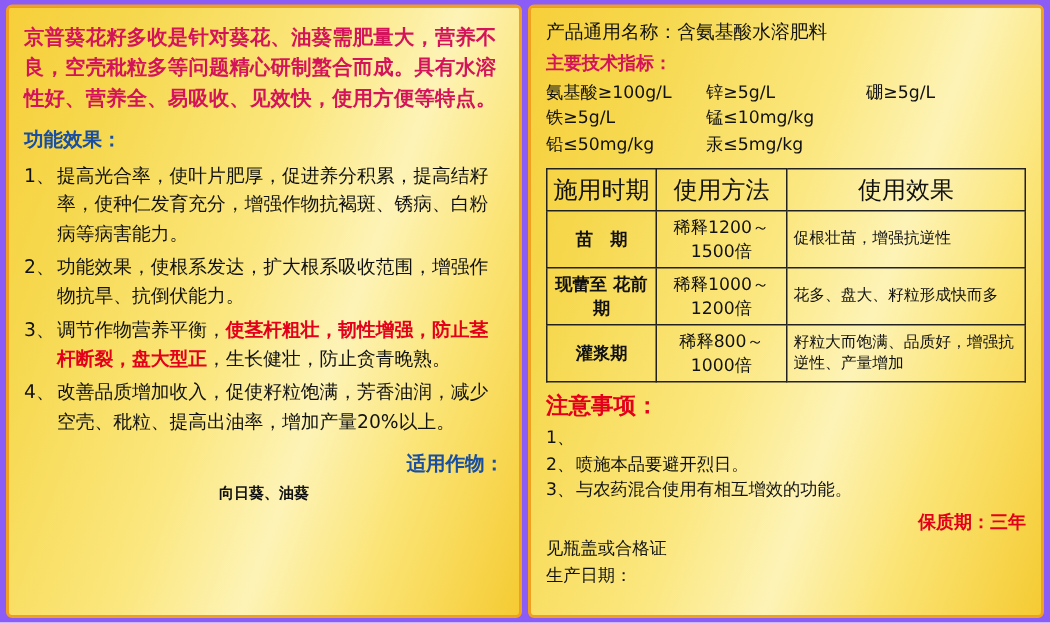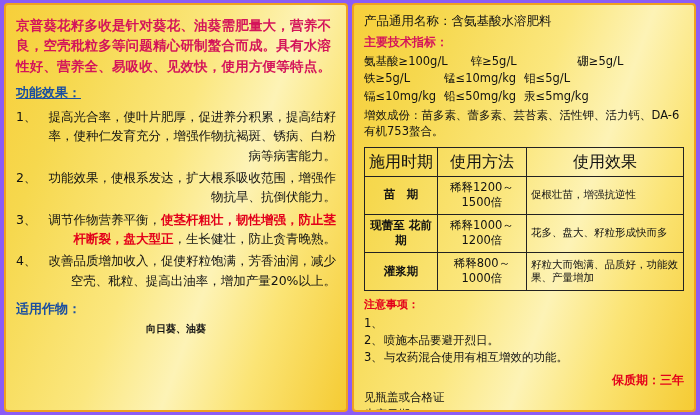--- a/index.html
+++ b/index.html
@@ -48,43 +48,42 @@
     color: #d4145a;
     font-weight: bold;
     letter-spacing: 0.2px;
     margin: 2px 0 8px 0;
   }
   .sec-title {
     font-size: 13px;
     font-weight: bold;
     color: #1a4fa0;
     margin: 2px 0 5px 0;
-    text-decoration: underline;
   }
   .list {
     margin: 0;
     padding: 0;
     list-style: none;
   }
   .list li {
     display: flex;
     font-size: 12.5px;
     line-height: 1.55;
     color: #111111;
     margin-bottom: 3px;
   }
   .list li .num {
     flex: 0 0 auto;
     width: 22px;
     color: #111111;
   }
-  .list li .txt { flex: 1 1 auto; text-align: right; }
+  .list li .txt { flex: 1 1 auto; }
   .red { color: #e3001b; font-weight: bold; }
   .crops-title {
-    text-align: left;
+    text-align: right;
     font-size: 13px;
     font-weight: bold;
     color: #1a4fa0;
     margin: 10px 0 4px 0;
   }
   .crops-val {
     text-align: center;
     font-size: 10px;
     color: #111111;
     font-weight: bold;
@@ -141,21 +140,21 @@
   table.usage td.period {
     font-weight: bold;
     width: 64px;
   }
   table.usage td.effect {
     text-align: left;
     font-size: 10.5px;
     line-height: 1.3;
   }
   .attention-title {
-    font-size: 11px;
+    font-size: 15px;
     font-weight: bold;
     color: #e3001b;
     margin: 4px 0 3px 0;
   }
   .a-list { margin: 0; padding: 0; list-style: none; }
   .a-list li {
     display: flex;
     font-size: 11.5px;
     line-height: 1.5;
     color: #111111;
@@ -213,32 +212,29 @@
 
     <div class="spec-grid">
       <div class="spec-row">
         <span class="cell">氨基酸≥100g/L</span>
         <span class="cell">锌≥5g/L</span>
         <span class="cell">硼≥5g/L</span>
       </div>
       <div class="spec-row">
         <span class="cell">铁≥5g/L</span>
         <span class="cell">锰≤10mg/kg</span>
-        <span class="cell">钼≤5g/L</span>
         <span class="cell"></span>
       </div>
       <div class="spec-row">
-        <span class="cell">镉≤10mg/kg</span>
         <span class="cell">铅≤50mg/kg</span>
         <span class="cell">汞≤5mg/kg</span>
         <span class="cell"></span>
       </div>
     </div>
 
-    <div class="note">增效成份：苗多素、蕾多素、芸苔素、活性钾、活力钙、DA-6有机753螯合。</div>
 
     <table class="usage">
       <thead>
         <tr>
           <th>施用时期</th>
           <th>使用方法</th>
           <th>使用效果</th>
         </tr>
       </thead>
       <tbody>
@@ -249,21 +245,21 @@
         </tr>
         <tr>
           <td class="period">现蕾至
 花前期</td>
           <td>稀释1000～1200倍</td>
           <td class="effect">花多、盘大、籽粒形成快而多</td>
         </tr>
         <tr>
           <td class="period">灌浆期</td>
           <td>稀释800～1000倍</td>
-          <td class="effect">籽粒大而饱满、品质好，功能效果、产量增加</td>
+          <td class="effect">籽粒大而饱满、品质好，增强抗逆性、产量增加</td>
         </tr>
       </tbody>
     </table>
 
     <div class="attention-title">注意事项：</div>
     <ul class="a-list">
       <li>
         <span class="num">1、</span>
       </li>
       <li>

